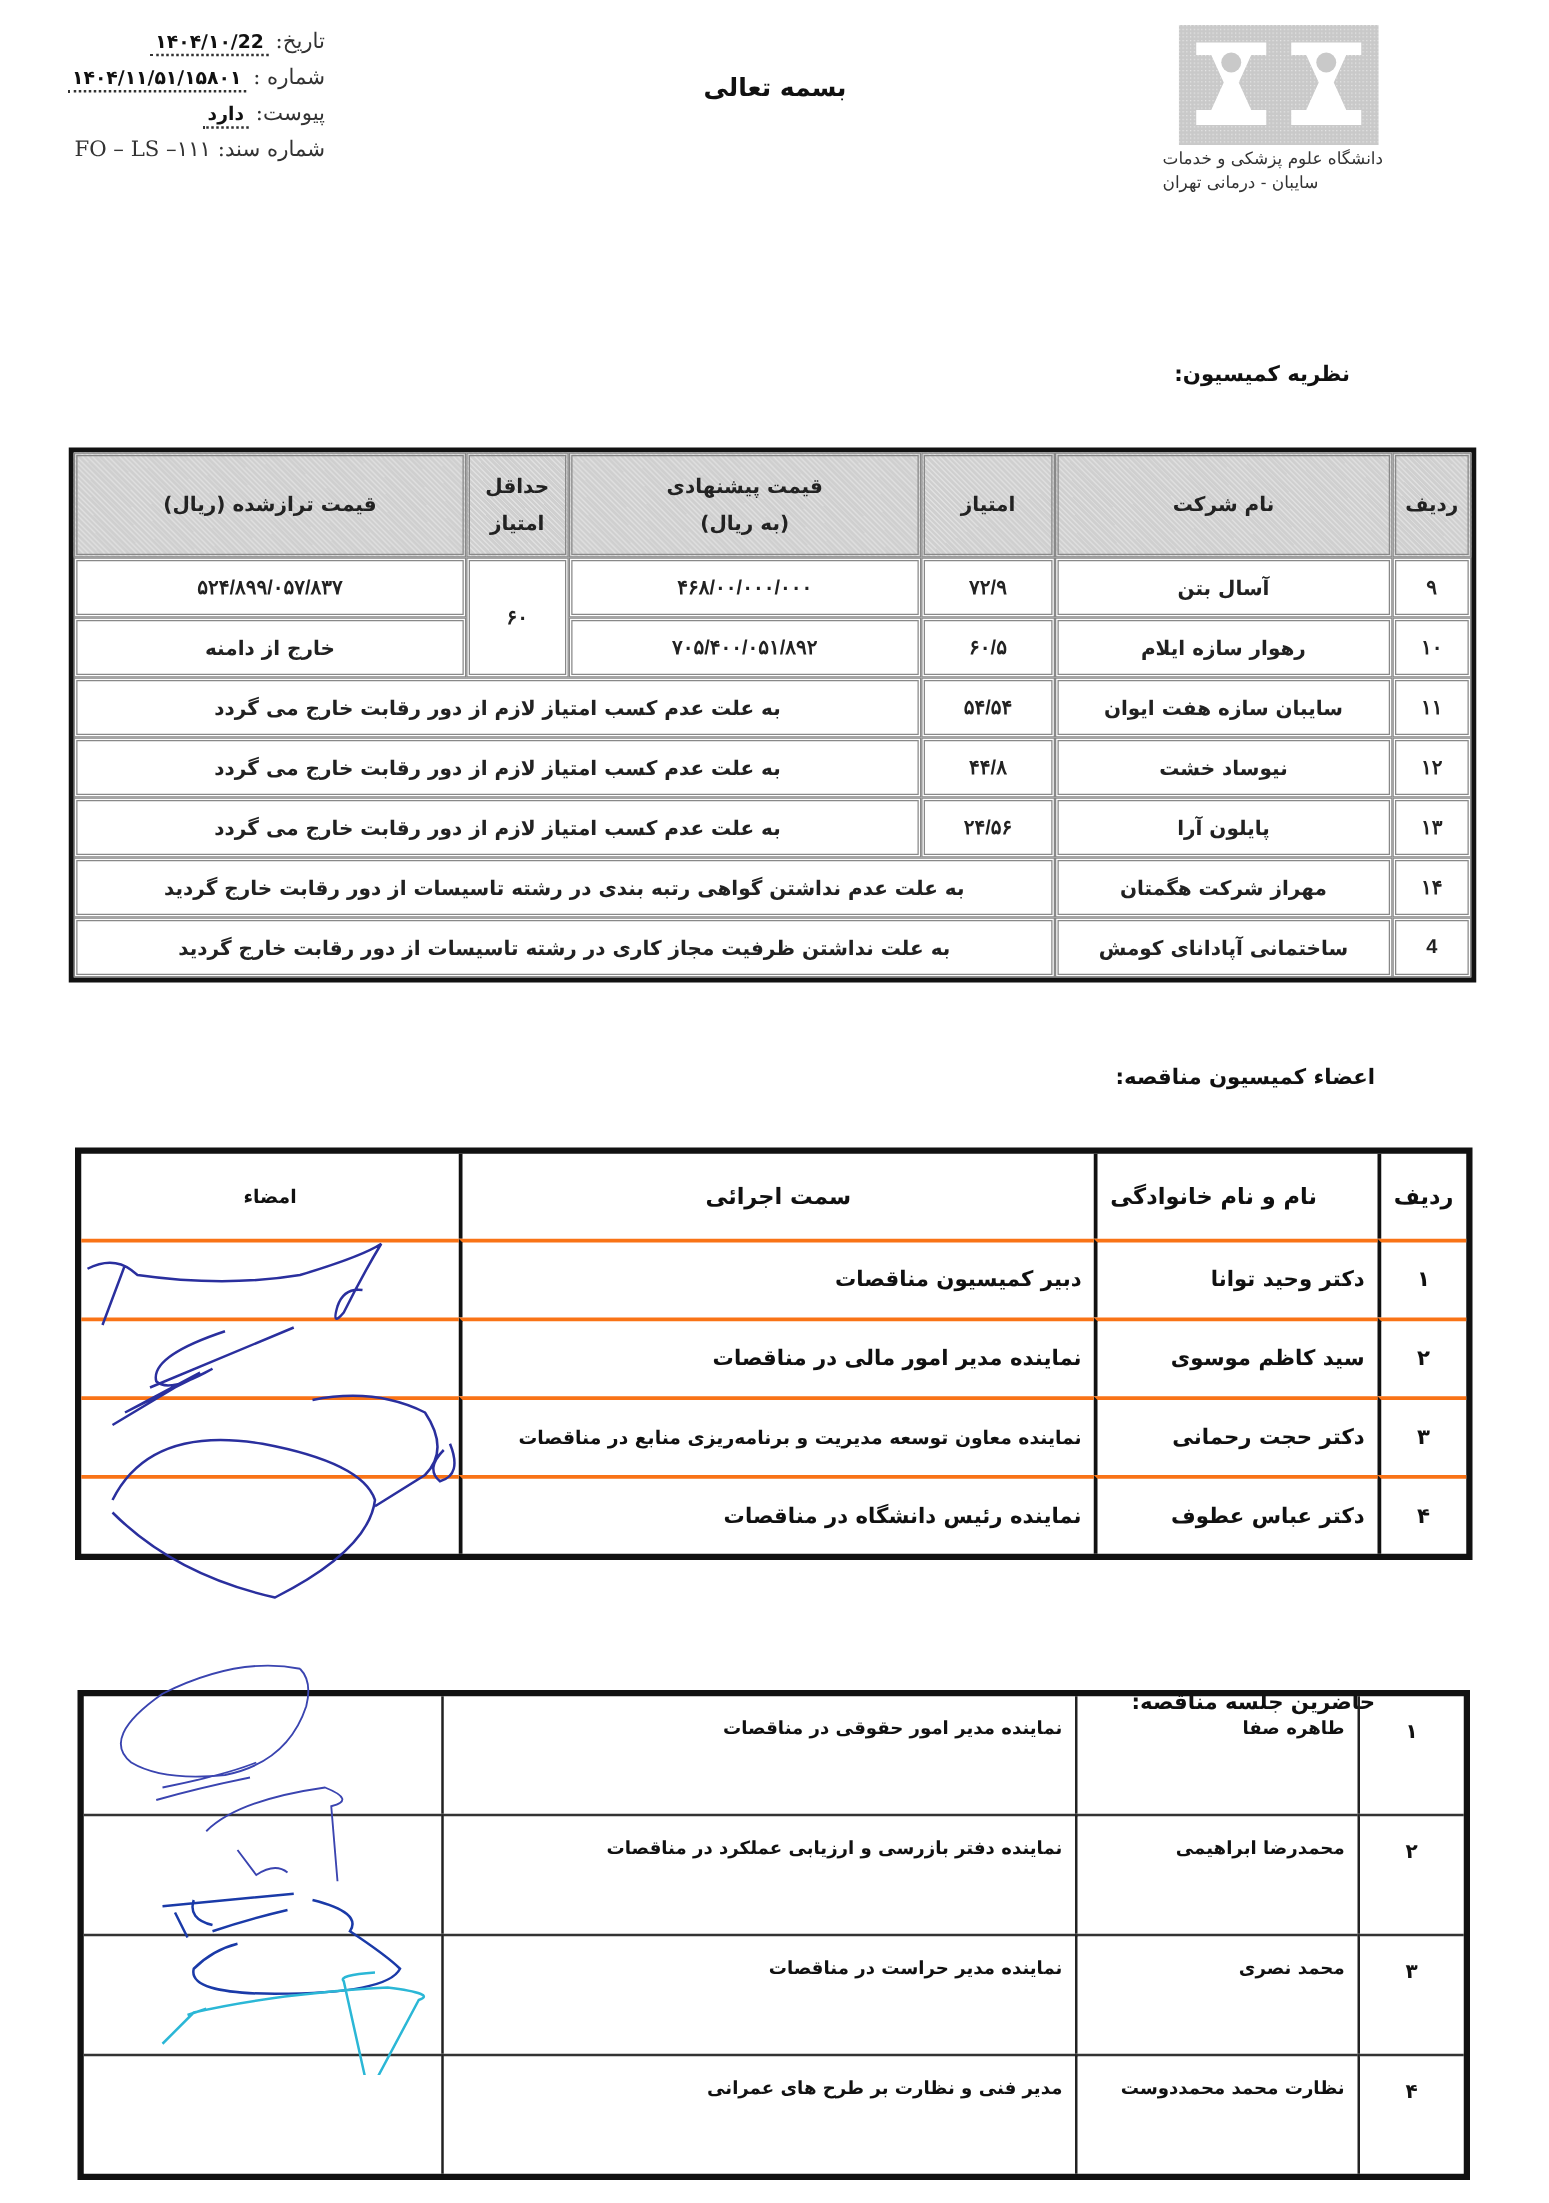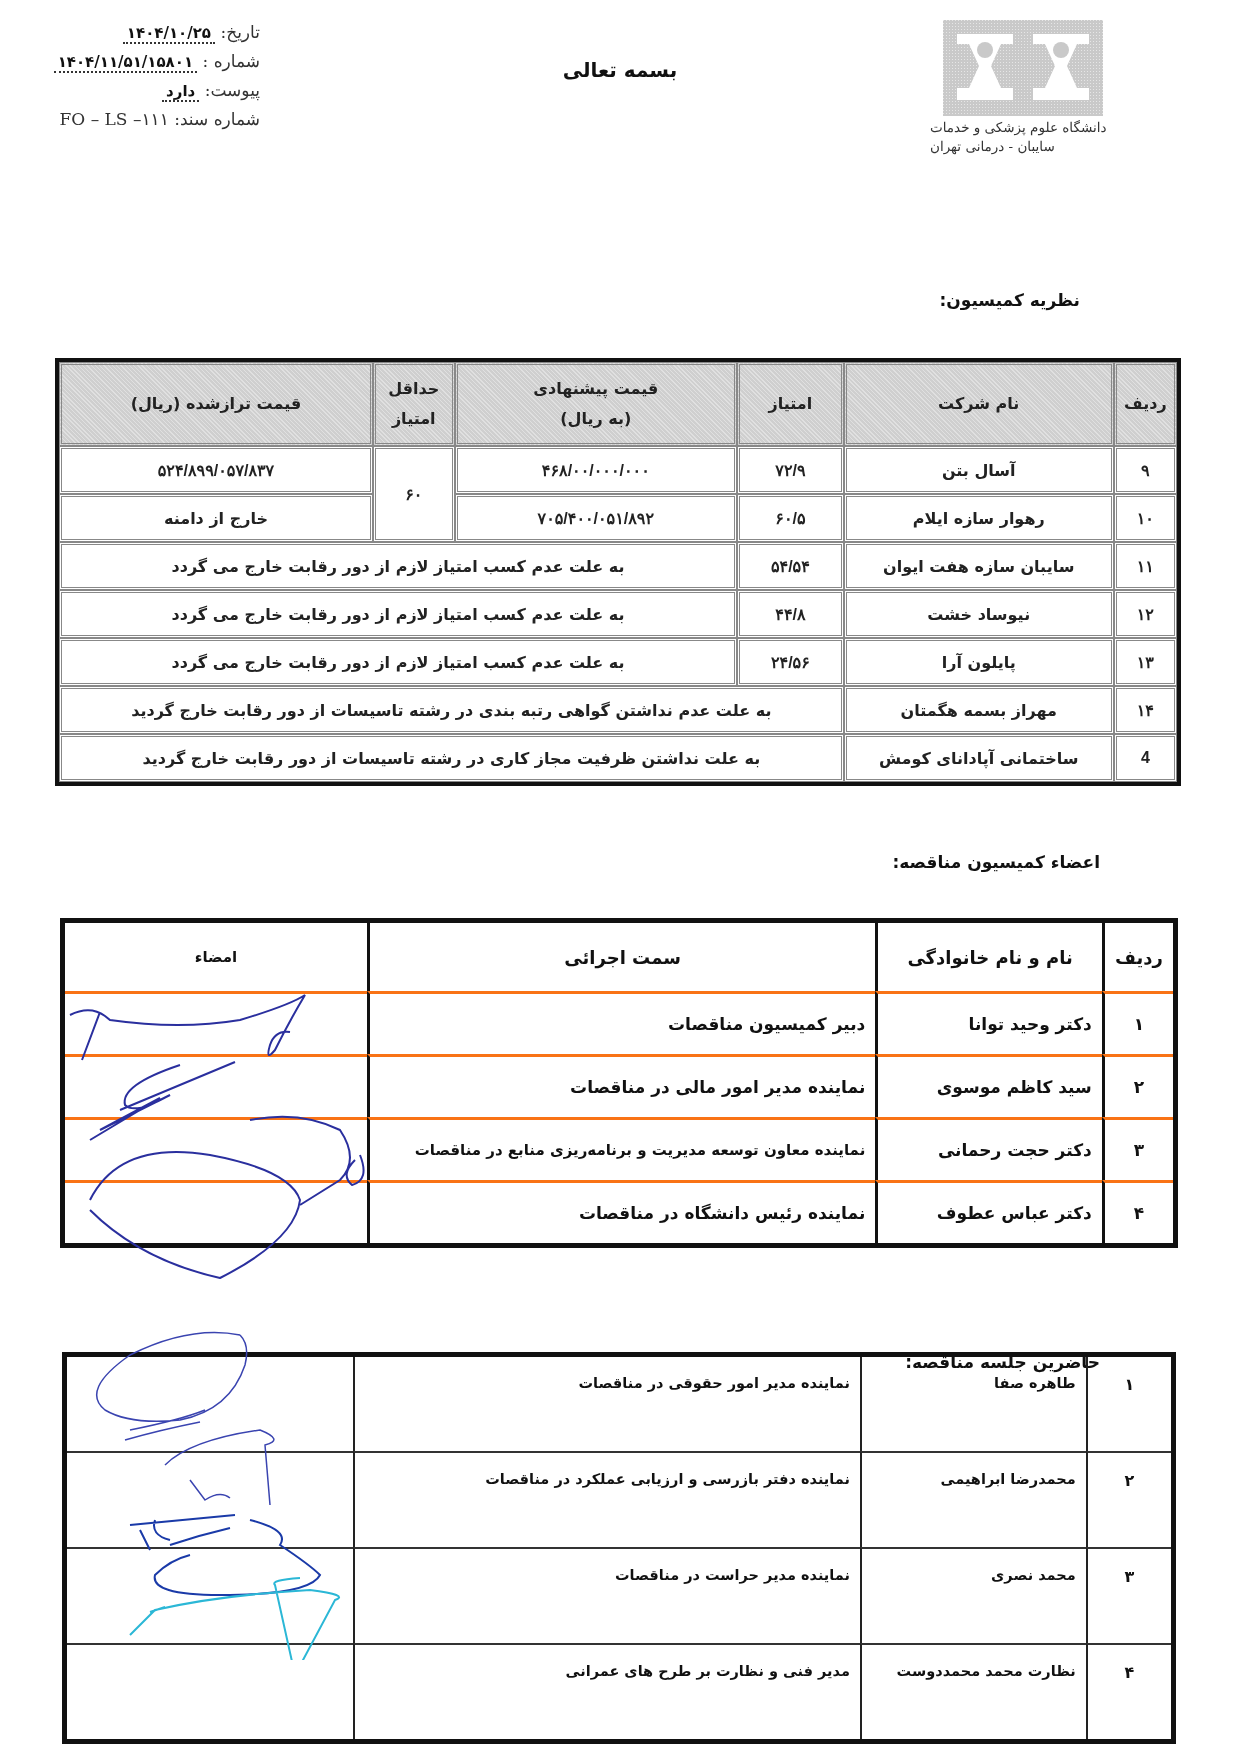--- a/index.html
+++ b/index.html
@@ -29,21 +29,21 @@
   .t3 tr:first-child td { border-top:none; }
   .t3 td:last-child { border-left:none; }
   .sig { position:absolute; pointer-events:none; }
 </style>
 </head>
 <body>
 
 <div class="abs meta">
   <div class="line">
     <span>تاریخ:</span>
-    <span class="dots"><span class="val">۱۴۰۴/۱۰/۲۵</span></span>
+    <span class="dots"><span class="val">۱۴۰۴/۱۰/22</span></span>
   </div>
   <div class="line">
     <span>شماره :</span>
     <span class="dots"><span class="val">۱۴۰۴/۱۱/۵۱/۱۵۸۰۱</span></span>
   </div>
   <div class="line">
     <span>پیوست:</span>
     <span class="dots"><span class="val">دارد</span></span>
   </div>
   <div class="line">
@@ -128,21 +128,21 @@
     <td colspan="3">به علت عدم کسب امتیاز لازم از دور رقابت خارج می گردد</td>
   </tr>
   <tr>
     <td class="num">۱۳</td>
     <td>پایلون آرا</td>
     <td class="num">۲۴/۵۶</td>
     <td colspan="3">به علت عدم کسب امتیاز لازم از دور رقابت خارج می گردد</td>
   </tr>
   <tr>
     <td class="num">۱۴</td>
-    <td>مهراز بسمه هگمتان</td>
+    <td>مهراز شرکت هگمتان</td>
     <td colspan="4">به علت عدم نداشتن گواهی رتبه بندی در رشته تاسیسات از دور رقابت خارج گردید</td>
   </tr>
   <tr>
     <td class="num">4</td>
     <td>ساختمانی آپاداناى کومش</td>
     <td colspan="4">به علت نداشتن ظرفیت مجاز کاری در رشته تاسیسات از دور رقابت خارج گردید</td>
   </tr>
 </tbody>
   </table>
 
@@ -151,21 +151,21 @@
 <table class="t2">
   <colgroup>
       <col style="width:68px">
       <col style="width:225px">
       <col style="width:505px">
       <col style="width:300px">
     </colgroup>
   <tbody>
       <tr>
     <td style="text-align:center">ردیف</td>
-    <td style="text-align:center">نام و نام خانوادگی</td>
+    <td style="text-align:left">نام و نام خانوادگی</td>
     <td style="text-align:center">سمت اجرائی</td>
     <td style="text-align:center;font-size:15px">امضاء</td>
   </tr>
   <tr>
     <td style="text-align:center">۱</td>
     <td>دکتر وحید توانا</td>
     <td>دبیر کمیسیون مناقصات</td>
     <td></td>
   </tr>
   <tr>

